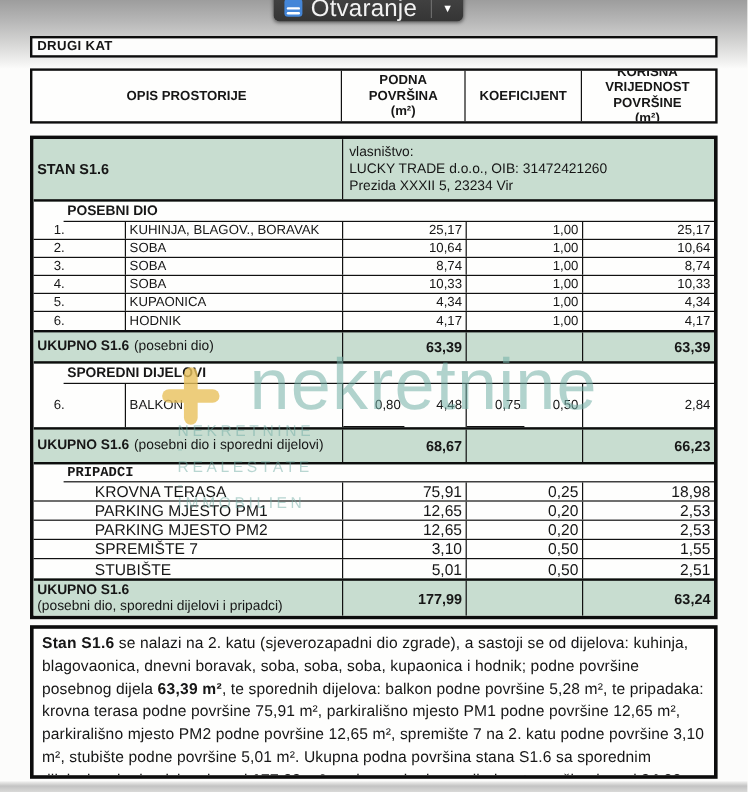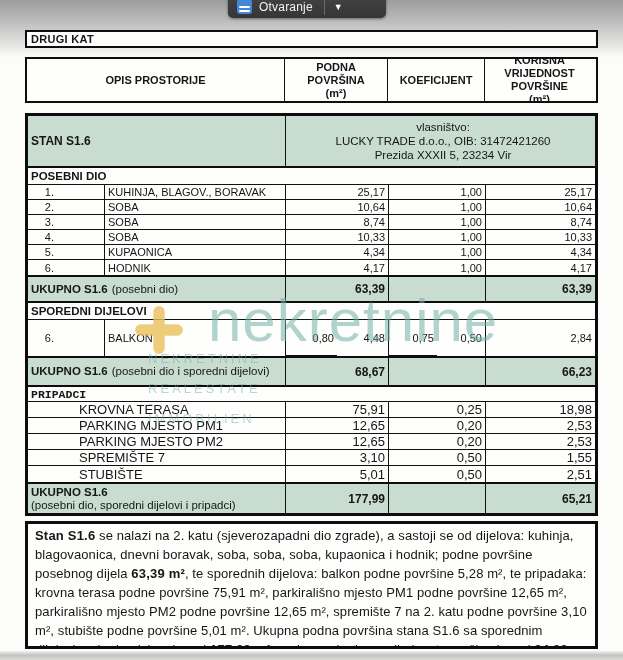--- a/index.html
+++ b/index.html
@@ -20,21 +20,21 @@
     position:absolute; left:228px; top:-15px; width:158px; height:33px;
     background:linear-gradient(180deg,#4a4a4a,#353535);
     border-radius:5px; box-shadow:0 1px 3px rgba(0,0,0,.45);
     display:flex; align-items:flex-end; padding:0 8px 3px 9px; cursor:pointer;
   }
   .open-icon {
     width:15px; height:15px; border-radius:3px; background:#4486d8;
     display:flex; flex-direction:column; justify-content:flex-end; margin:0 7px 1px 0;
   }
   .open-icon .bar { height:2px; background:#fff; margin:0 2px 2px 2px; border-radius:1px; }
-  .open-label { color:#f2f2f2; font-size:12px; line-height:16px; letter-spacing:.2px; }
+  .open-label { color:#f2f2f2; font-size:20px; line-height:16px; letter-spacing:.2px; }
   .open-sep { width:1px; height:15px; background:#6b6b6b; margin:0 9px 0 11px; }
   .open-caret { color:#fff; font-size:9px; line-height:15px; }
 
   
   .floor-bar {
     position:absolute; left:25px; top:30px; width:573px; height:18px;
     background:#fdfdfc; border:2px solid #0d0d0d;
     display:flex; align-items:center; padding-left:4px;
     font-size:11px; font-weight:700; letter-spacing:.3px;
   }
@@ -54,22 +54,22 @@
   .green { background:#c8ddd0; }
 
   
   .hdr { top:57px; height:46px; border-width:2px; }
   .hdr .cell { justify-content:center; text-align:center; font-weight:700; font-size:11px; line-height:13px; height:42px; }
 
   
   .main { top:113px; }
   .r-stan { height:52px; }
   .r-stan .unit-name { font-size:12px; font-weight:700; padding-left:3px; }
-  .own { flex-direction:column; align-items:center; justify-content:center; padding-left:5px; font-size:11.5px; line-height:14px; }
-  .r-sec { height:17px; font-weight:700; font-size:11.5px; padding-left:3px; display:flex; align-items:center; }
+  .own { flex-direction:column; align-items:flex-start; justify-content:center; padding-left:5px; font-size:11.5px; line-height:14px; }
+  .r-sec { height:17px; font-weight:700; font-size:11.5px; padding-left:3px; display:flex; align-items:center;margin-left:25px; }
   .r-sec.short { height:15px;font-family:Liberation Mono, monospace; }
   .r-item { height:15px; font-size:11px; }
   .r-item-p { height:16px; font-size:13px; }
   .r-total { font-size:11.5px; }
   .r-total .lbl { flex-wrap:wrap; align-content:center; display:flex; padding-left:3px; line-height:13px; }
   .r-total .lbl b { margin-right:4px; }
   .r-total .val { font-size:12px; font-weight:700; }
   .t1 { height:28px; } .t2 { height:31px; } .t3 { height:31px; }
   .r-balkon { height:36px; font-size:11px; }
   .split { flex-direction:row; align-items:stretch; padding:0; }
@@ -251,21 +251,21 @@
     <div class="cell val">2,51</div>
   </div>
 
   <div class="row4 r-total t3 green" style="border-top:2px solid #0d0d0d;">
     <div class="cell lbl">
       <b>UKUPNO S1.6</b>
       <span>(posebni dio, sporedni dijelovi i pripadci)</span>
     </div>
     <div class="cell val">177,99</div>
     <div class="cell"></div>
-    <div class="cell val">65,21</div>
+    <div class="cell val">63,24</div>
   </div>
 </div>
 
 <div class="wm">
   <svg class="wm-plus" viewBox="0 0 100 100">
     <rect x="39" y="4" width="22" height="92" rx="11" fill="#e9c25d"></rect>
     <rect x="4" y="39" width="92" height="22" rx="11" fill="#e9c25d"></rect>
   </svg>
   <div class="wm-word">nekretnine</div>
   <div class="wm-sub">NEKRETNINE - REALESTATE - IMMOBILIEN</div>

